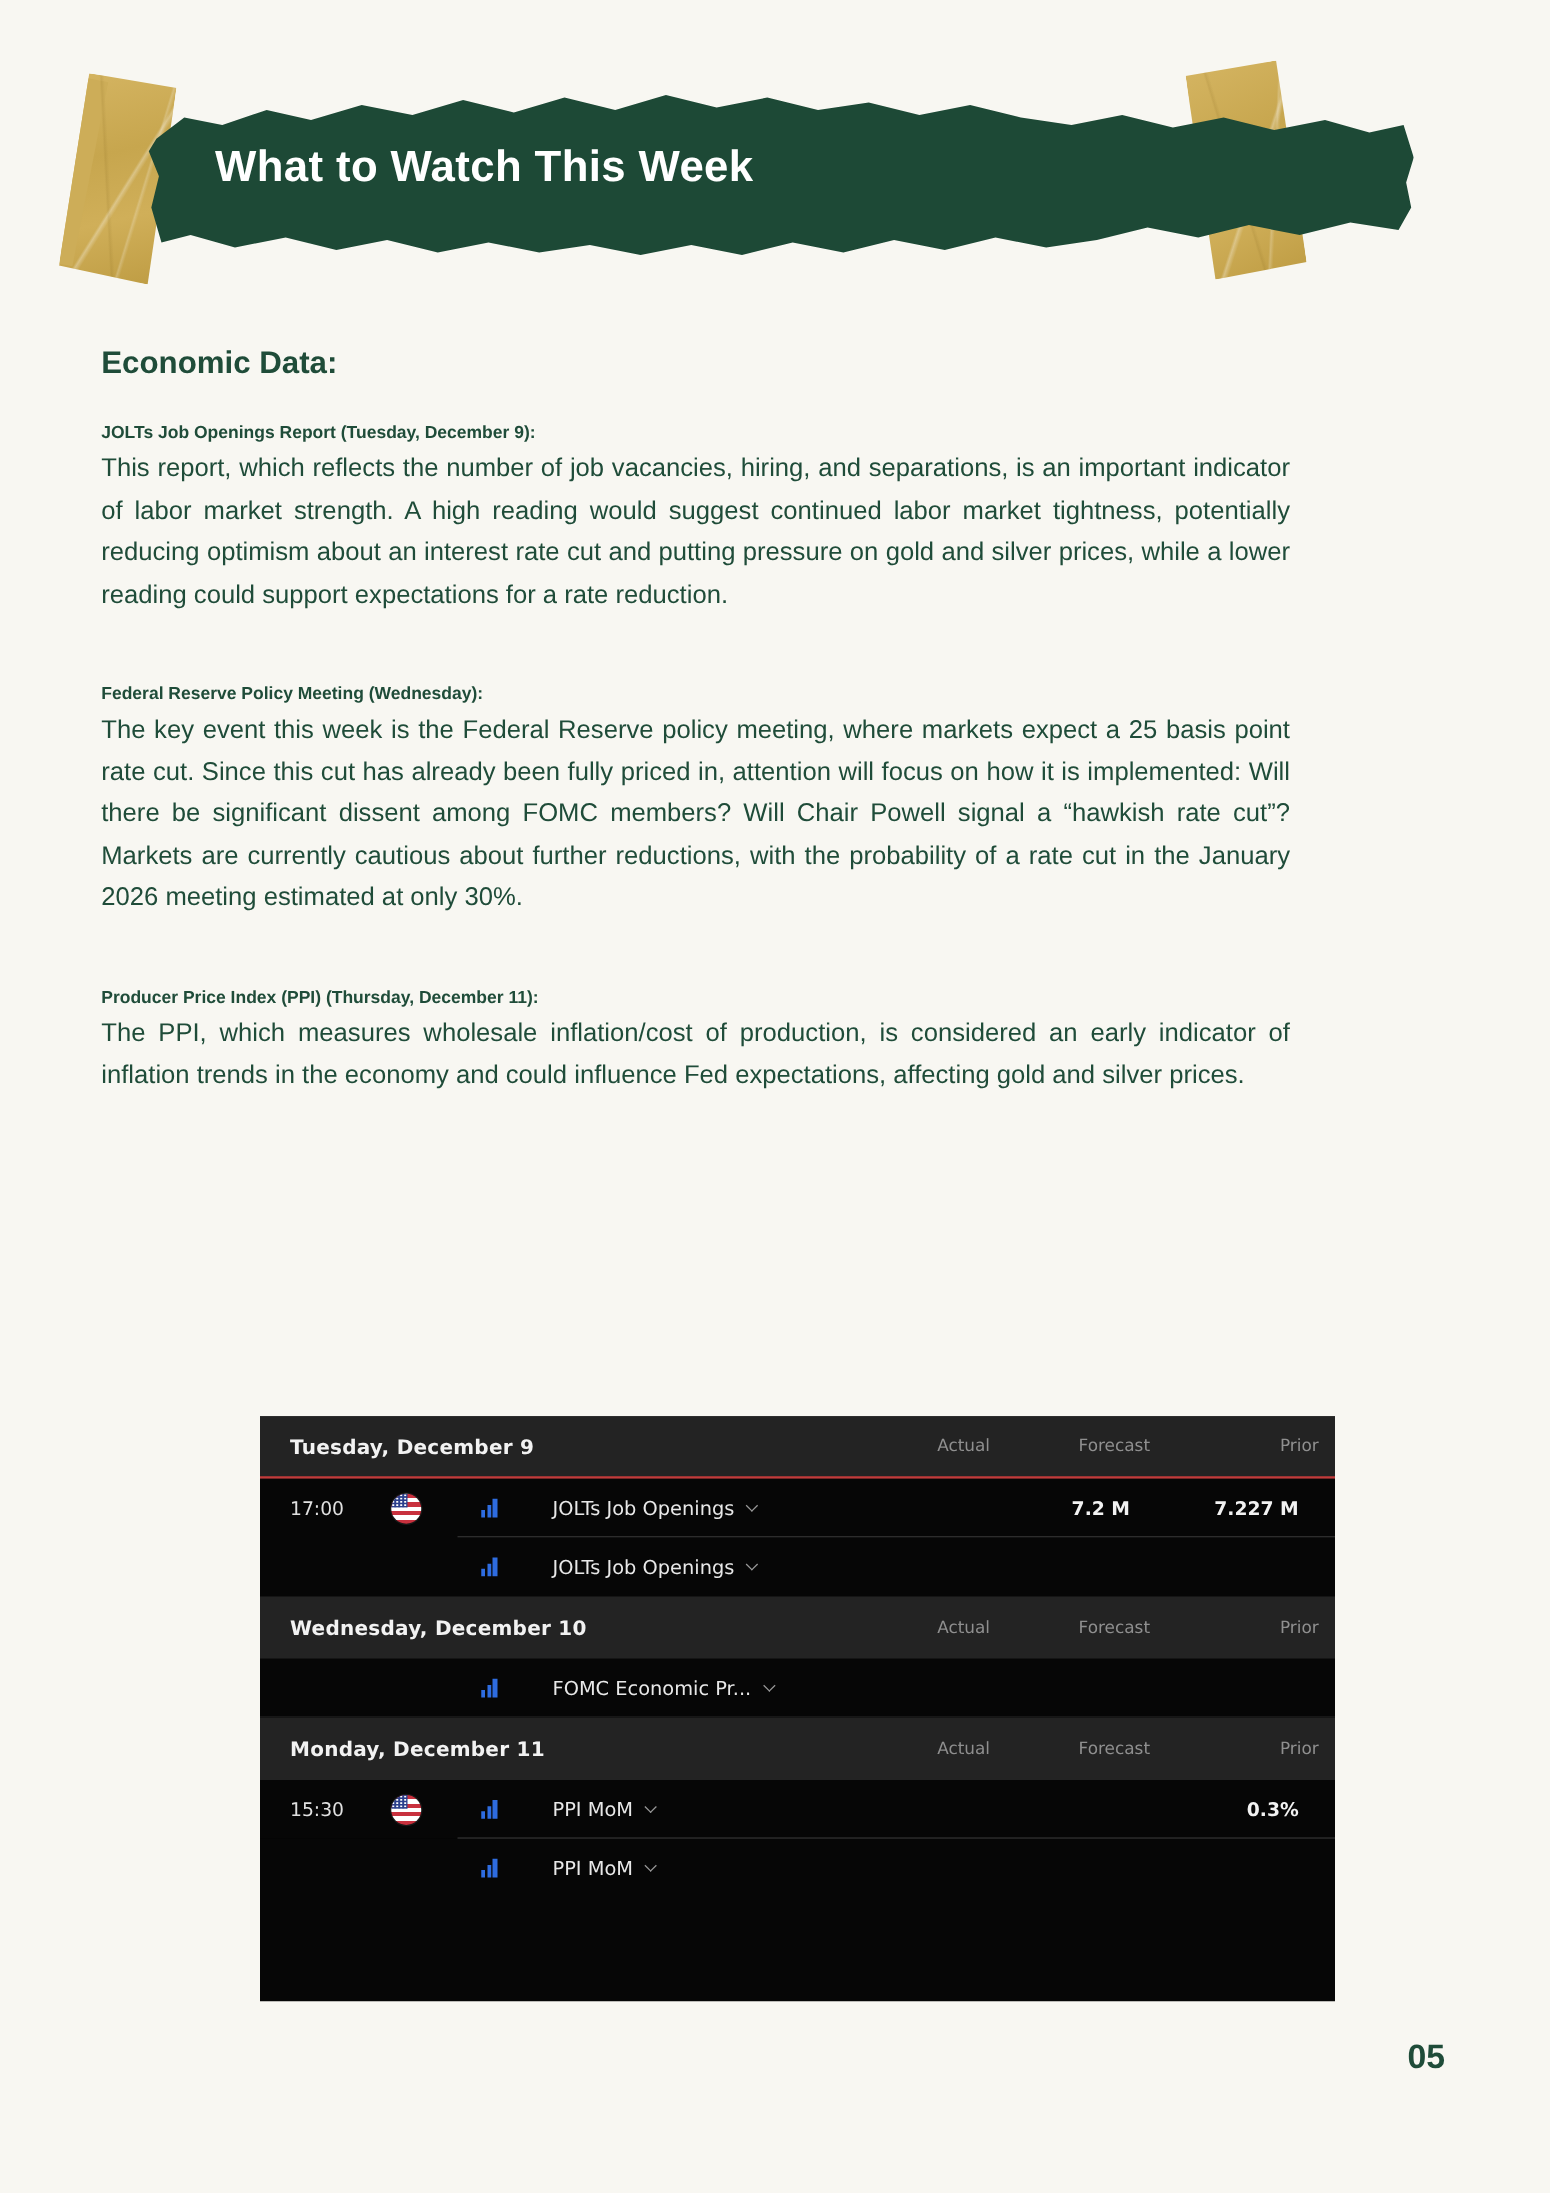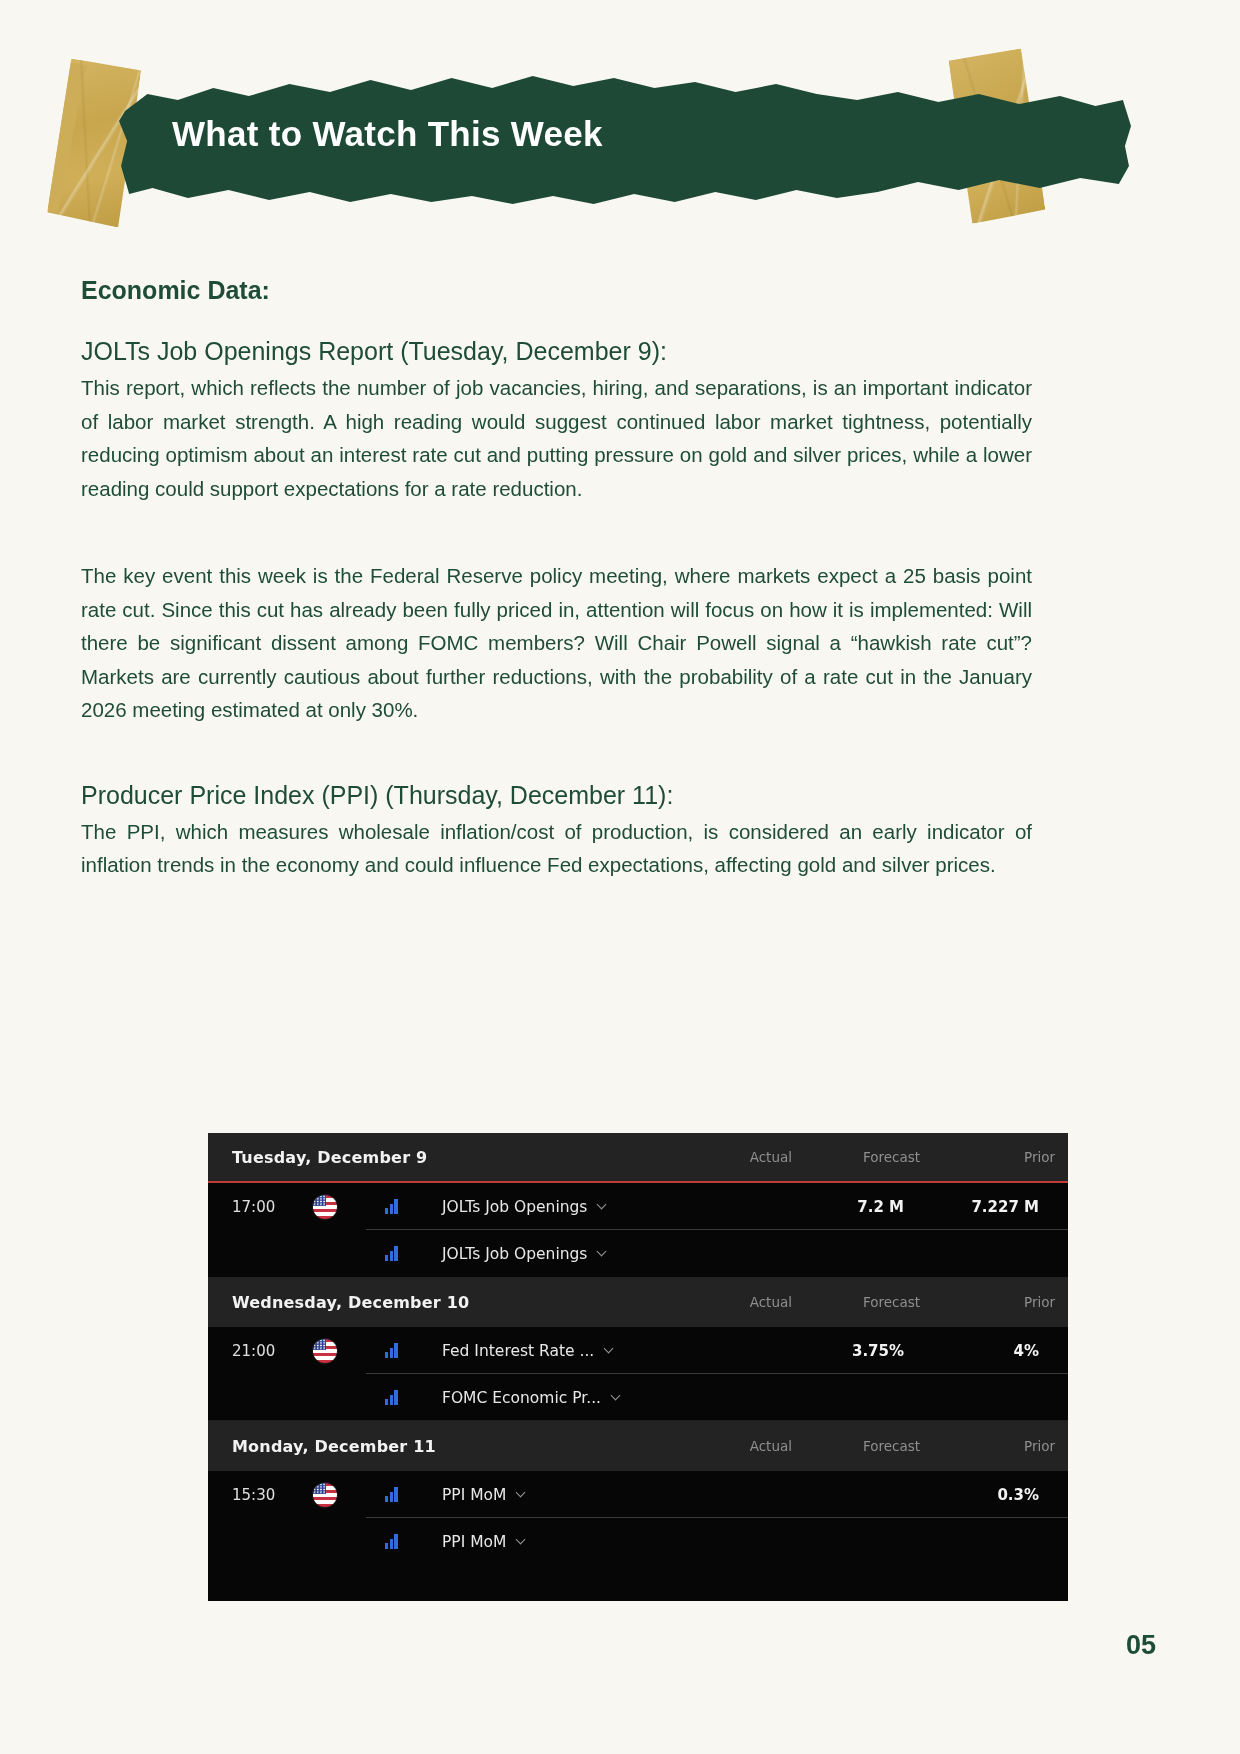--- a/index.html
+++ b/index.html
@@ -48,21 +48,21 @@
     position:absolute;left:55px;top:48px;z-index:3;
     color:#ffffff;font-size:35px;font-weight:700;letter-spacing:.3px;
   }
 
   
   .content{
     position:absolute;left:81px;top:276px;width:951px;z-index:2;
   }
   .h-main{font-size:25px;font-weight:700;margin-bottom:32px;}
   .section{margin-bottom:54px;}
-  .h-sec{font-size:25px;font-weight:400;margin-bottom:5px;}
+  .h-sec{font-size:14px;font-weight:700;margin-bottom:5px;}
   .para{
     font-size:20.5px;line-height:33.5px;text-align:justify;
     color:var(--text-green);
   }
 
   
   .calendar{
     position:absolute;left:208px;top:1133px;width:860px;height:468px;z-index:2;
     background:#060606;overflow:hidden;
     font-family:"DejaVu Sans","Liberation Sans",sans-serif;
@@ -134,20 +134,21 @@
 
 <div class="content">
   <div class="h-main">Economic Data:</div>
 
   <div class="section">
     <div class="h-sec">JOLTs Job Openings Report (Tuesday, December 9):</div>
     <div class="para">This report, which reflects the number of job vacancies, hiring, and separations, is an important indicator of labor market strength. A high reading would suggest continued labor market tightness, potentially reducing optimism about an interest rate cut and putting pressure on gold and silver prices, while a lower reading could support expectations for a rate reduction.</div>
   </div>
 
   <div class="section">
+    <div class="h-sec">Federal Reserve Policy Meeting (Wednesday):</div>
     <div class="para">The key event this week is the Federal Reserve policy meeting, where markets expect a 25 basis point rate cut. Since this cut has already been fully priced in, attention will focus on how it is implemented: Will there be significant dissent among FOMC members? Will Chair Powell signal a “hawkish rate cut”? Markets are currently cautious about further reductions, with the probability of a rate cut in the January 2026 meeting estimated at only 30%.</div>
   </div>
 
   <div class="section">
     <div class="h-sec">Producer Price Index (PPI) (Thursday, December 11):</div>
     <div class="para">The PPI, which measures wholesale inflation/cost of production, is considered an early indicator of inflation trends in the economy and could influence Fed expectations, affecting gold and silver prices.</div>
   </div>
 </div>
 
 <div class="calendar">
@@ -192,39 +193,20 @@
       <div class="cal-val w-forecast"></div>
       <div class="cal-val w-prior"></div>
     </div>
     <div class="cal-day">
       <div class="cal-day-label">Wednesday, December 10</div>
       <div class="cal-colhead w-actual">Actual</div>
       <div class="cal-colhead w-forecast">Forecast</div>
       <div class="cal-colhead w-prior">Prior</div>
     </div>
     <div class="cal-row">
-      <div class="cal-time">21:00</div>
-      <div class="flag-slot">
-        <div class="flag-us"></div>
-      </div>
-      <div class="bars-icon">
-        <span class="b1"></span>
-        <span class="b2"></span>
-        <span class="b3"></span>
-      </div>
-      <div class="cal-name">
-        <span>Fed Interest Rate ...</span>
-        <div class="chev"></div>
-      </div>
-      <div class="cal-val w-actual"></div>
-      <div class="cal-val w-forecast">3.75%</div>
-      <div class="cal-val w-prior">4%</div>
-      <div class="sep-indent"></div>
-    </div>
-    <div class="cal-row">
       <div class="cal-time"></div>
       <div class="flag-slot"></div>
       <div class="bars-icon">
         <span class="b1"></span>
         <span class="b2"></span>
         <span class="b3"></span>
       </div>
       <div class="cal-name">
         <span>FOMC Economic Pr...</span>
         <div class="chev"></div>

